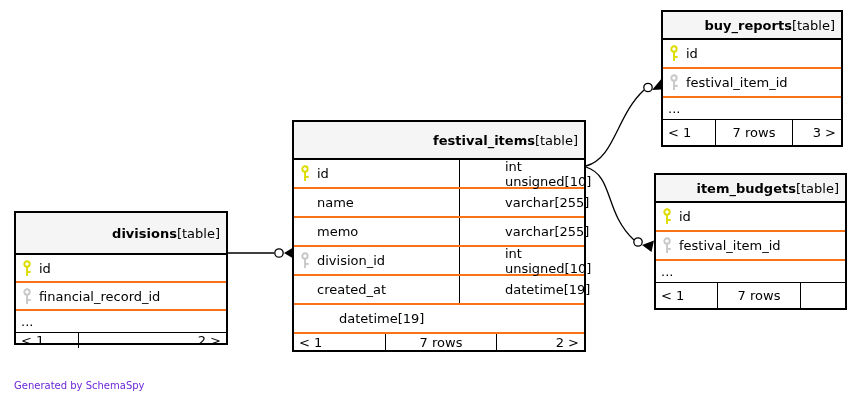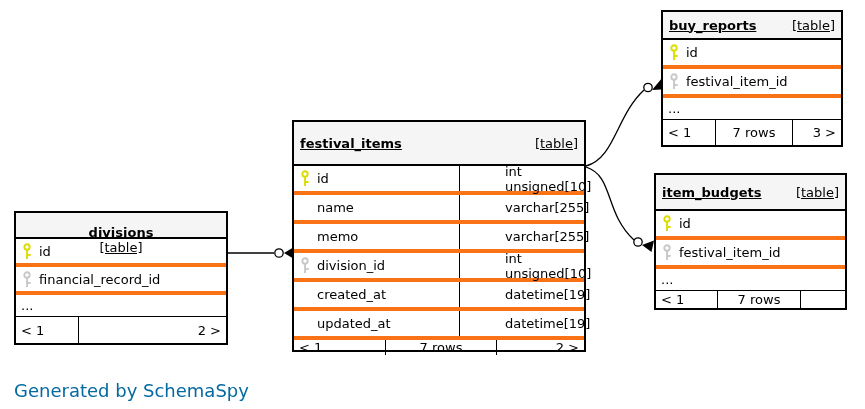--- a/index.html
+++ b/index.html
@@ -10,74 +10,74 @@
   }
   .canvas{position:absolute;left:0;top:0;width:865px;height:409px;}
   .edges{position:absolute;left:0;top:0;pointer-events:none;}
 
   .tbl{
     position:absolute;border:2px solid #000;background:#fff;
     display:flex;flex-direction:column;box-sizing:border-box;
   }
   .hdr{
     background:#f5f5f5;border-bottom:2px solid #000;
-    display:flex;align-items:center;justify-content:space-between;
-    padding:12px 6px;box-sizing:border-box;flex:0 0 auto;text-decoration:underline;
+    display:flex;align-items:center;justify-content:flex-end;
+    padding:0 6px;box-sizing:border-box;flex:0 0 auto;
   }
   .hdr .tname{font-weight:bold;}
   .row{
-    display:flex;align-items:center;border-bottom:4px solid #f97316;
+    display:flex;align-items:center;border-bottom:2px solid #f97316;
     box-sizing:border-box;flex:0 0 auto;
   }
   .cell-name{display:flex;align-items:center;padding-left:5px;box-sizing:border-box;height:100%;}
   .keyspace{width:18px;display:inline-flex;align-items:center;justify-content:flex-start;flex:0 0 18px;padding-left:1px;box-sizing:border-box;}
   .key-pk{color:#dcdc00;}
   .key-fk{color:#c8c8c8;}
   .dots{border-bottom:1px solid #000;display:flex;align-items:center;padding-left:5px;box-sizing:border-box;flex:0 0 auto;}
   .pager{display:flex;flex:1 1 auto;align-items:stretch;box-sizing:border-box;}
   .pcell{display:flex;align-items:center;box-sizing:border-box;padding:0 5px;}
   .pcell.prev{justify-content:flex-start;border-right:1px solid #000;}
   .pcell.rows{justify-content:center;border-right:1px solid #000;}
   .pcell.next{justify-content:flex-end;flex:1 1 auto;}
 
   
   .fi .cell-name{width:166px;flex:0 0 166px;border-right:1px solid #000;}
   .cell-type{display:flex;align-items:center;padding-left:5px;box-sizing:border-box;flex:1 1 auto;height:100%;margin-left:40px;}
 
   
   #tbl-divisions{left:14px;top:211px;width:214px;height:134px;}
-  #tbl-divisions .hdr{height:21px;flex-direction:column;}
+  #tbl-divisions .hdr{height:42px;}
   #tbl-divisions .row{height:28px;}
   #tbl-divisions .dots{height:22px;}
 
   #tbl-festival{left:292px;top:120px;width:294px;height:232px;}
-  #tbl-festival .hdr{height:44px;}
+  #tbl-festival .hdr{height:38px;}
   #tbl-festival .row{height:29px;}
 
   #tbl-buyreports{left:661px;top:10px;width:182px;height:137px;}
   #tbl-buyreports .hdr{height:28px;}
   #tbl-buyreports .row{height:29px;}
   #tbl-buyreports .dots{height:22px;}
 
   #tbl-itembudgets{left:654px;top:173px;width:193px;height:137px;}
-  #tbl-itembudgets .hdr{height:36px;}
+  #tbl-itembudgets .hdr{height:28px;}
   #tbl-itembudgets .row{height:29px;}
   #tbl-itembudgets .dots{height:22px;}
 
   
   #tbl-divisions .pcell.prev{width:63px;flex:0 0 63px;}
   #tbl-divisions .pcell.rows{width:84px;flex:0 0 84px;}
   #tbl-festival .pcell.prev{width:92px;flex:0 0 92px;}
   #tbl-festival .pcell.rows{width:111px;flex:0 0 111px;}
   #tbl-buyreports .pcell.prev{width:53px;flex:0 0 53px;}
   #tbl-buyreports .pcell.rows{width:77px;flex:0 0 77px;}
   #tbl-itembudgets .pcell.prev{width:62px;flex:0 0 62px;}
   #tbl-itembudgets .pcell.rows{width:83px;flex:0 0 83px;}
 
-  .credit{position:absolute;left:14px;top:380px;font-size:18px;color:#0369a1;}
+  .credit{position:absolute;left:14px;top:380px;font-size:10px;color:#6d28d9;}
 </style>
 </head>
 <body>
 
 <div class="canvas">
 
   <svg class="edges" width="865" height="409" viewBox="0 0 865 409">
     <g>
       <line x1="228" y1="253" x2="274" y2="253" stroke="#000" stroke-width="1.3"></line>
       <circle cx="279" cy="253" r="4.2" fill="#fff" stroke="#000" stroke-width="1.3"></circle>
@@ -177,24 +177,20 @@
       <span class="cell-type">int unsigned[10]</span>
     </div>
     <div class="row">
       <span class="cell-name">
         <span class="keyspace"></span>
         <span>created_at</span>
       </span>
       <span class="cell-type">datetime[19]</span>
     </div>
     <div class="row">
-      <span class="cell-name">
-        <span class="keyspace"></span>
-        <span>updated_at</span>
-      </span>
       <span class="cell-type">datetime[19]</span>
     </div>
     <div class="pager">
       <span class="pcell prev">&lt; 1</span>
       <span class="pcell rows">7 rows</span>
       <span class="pcell next">2 &gt;</span>
     </div>
   </div>
 
   <div class="tbl" id="tbl-buyreports">

